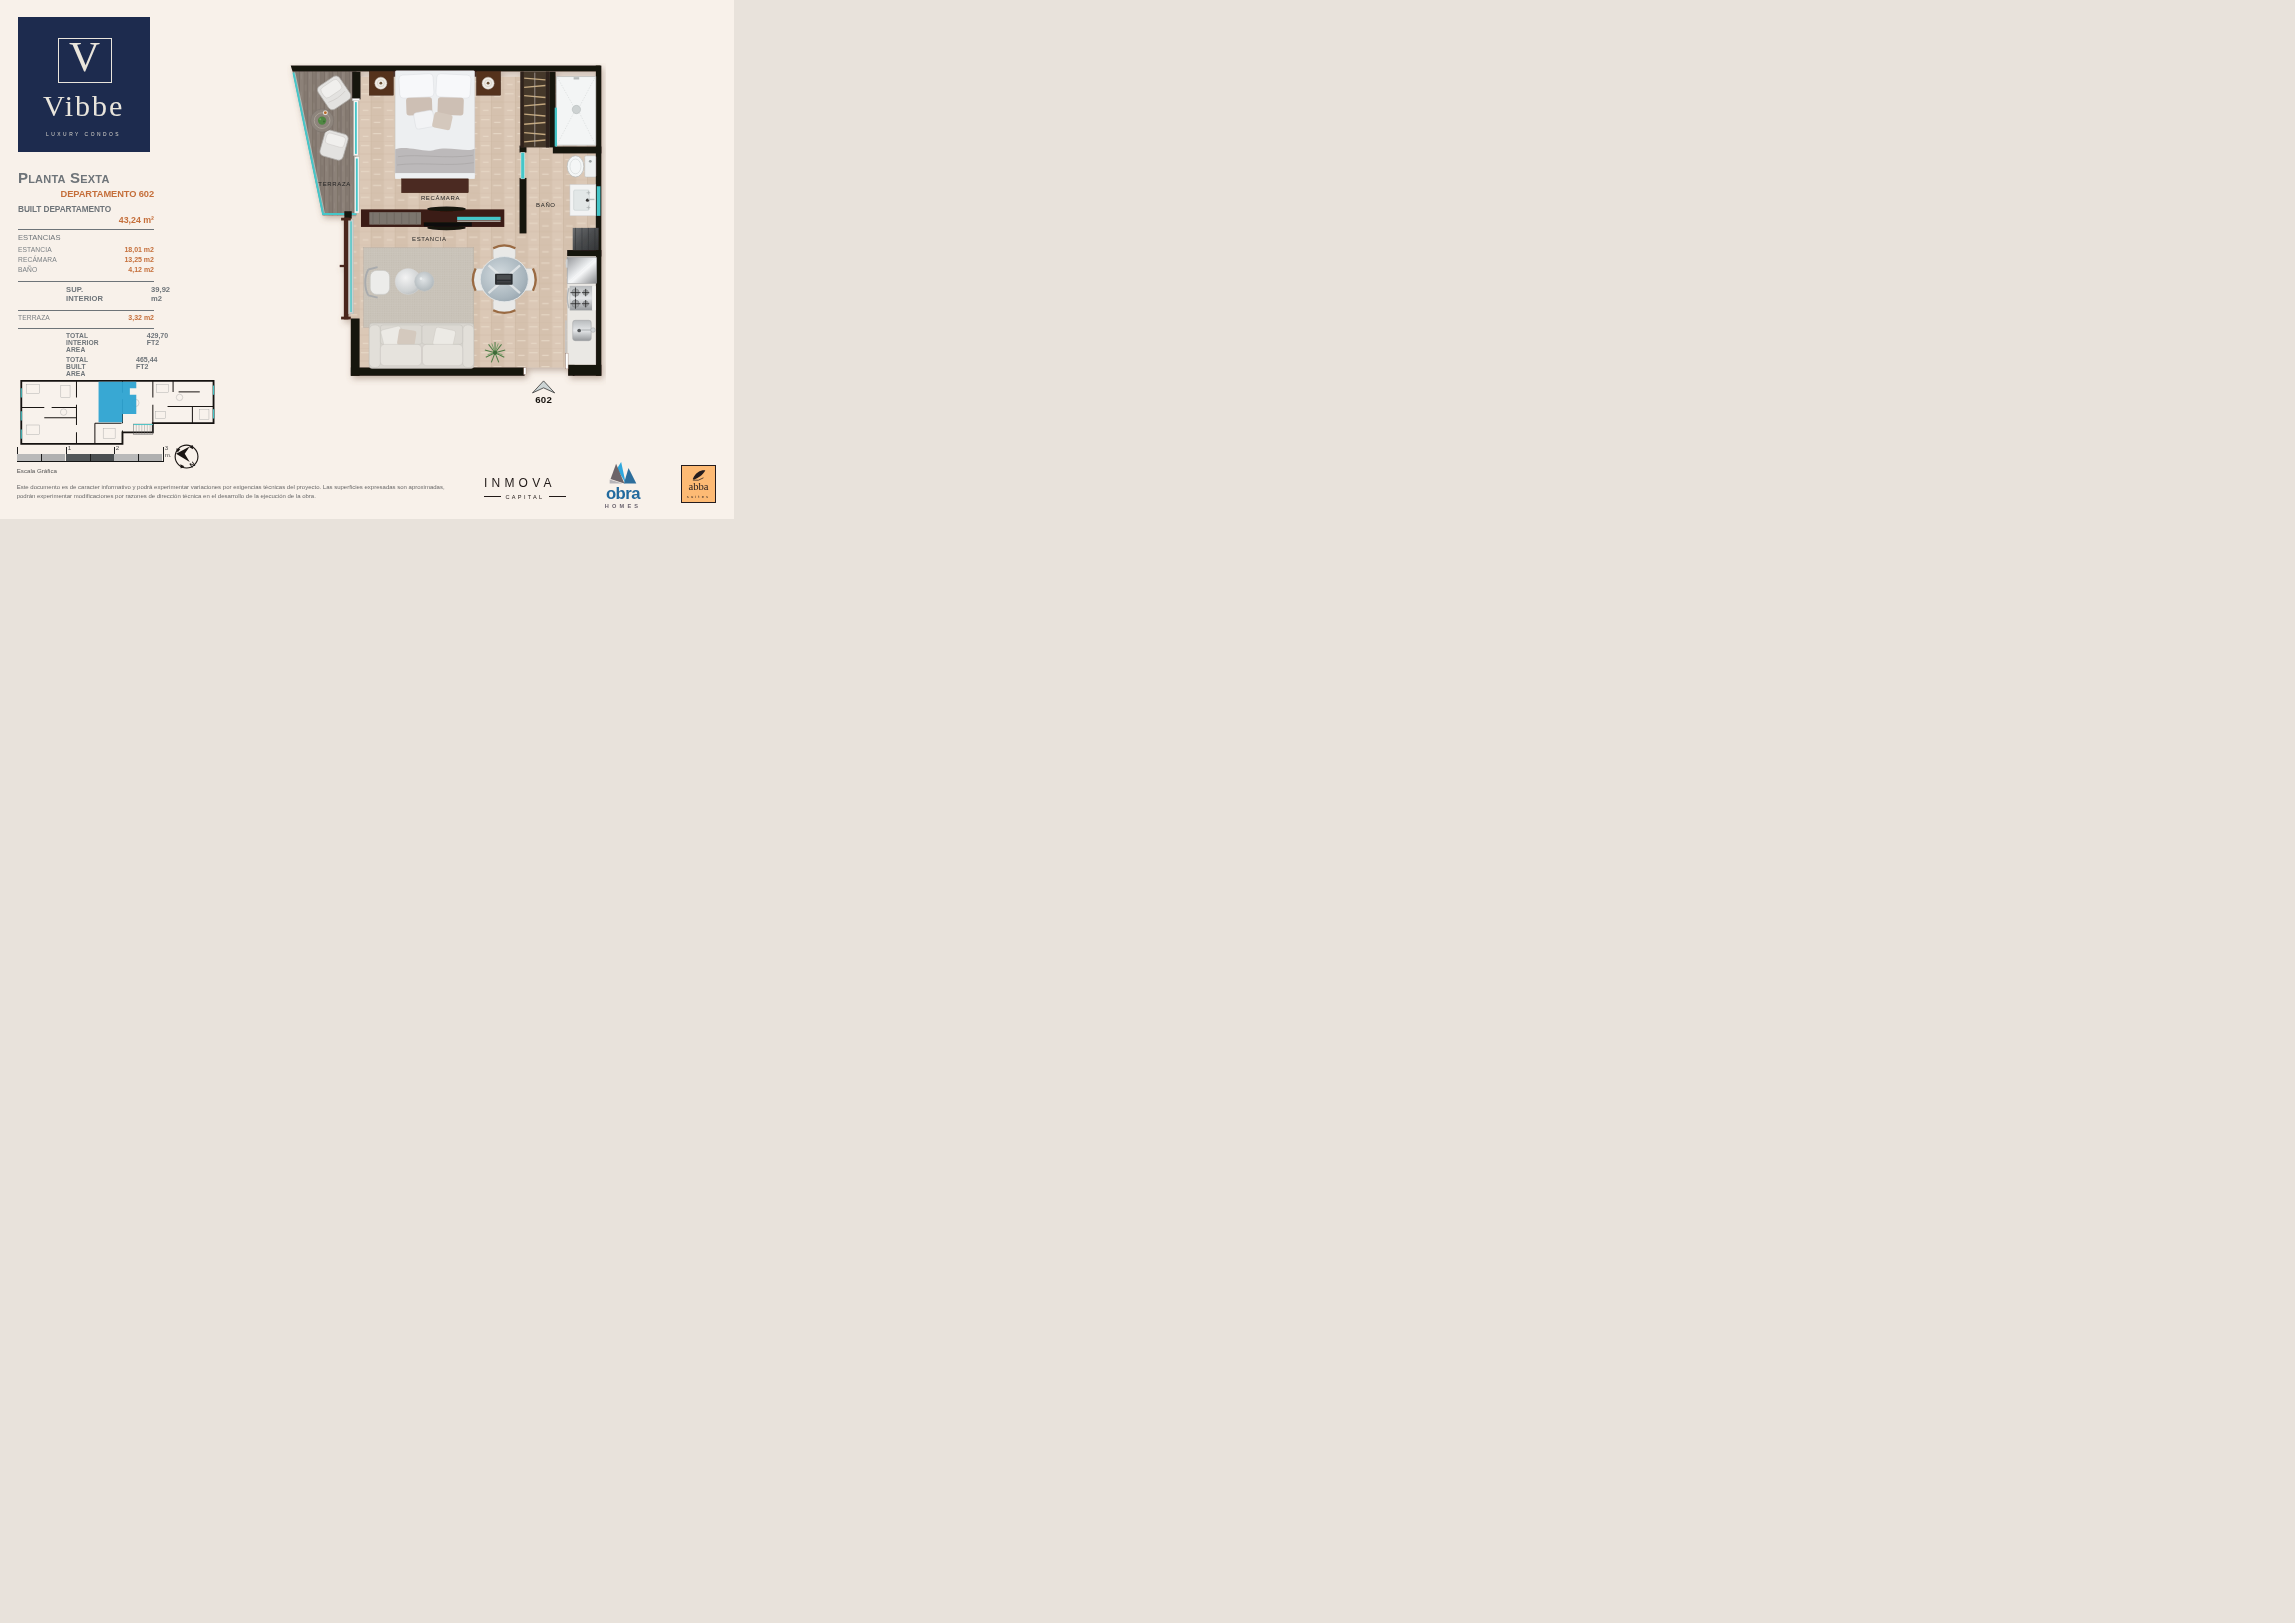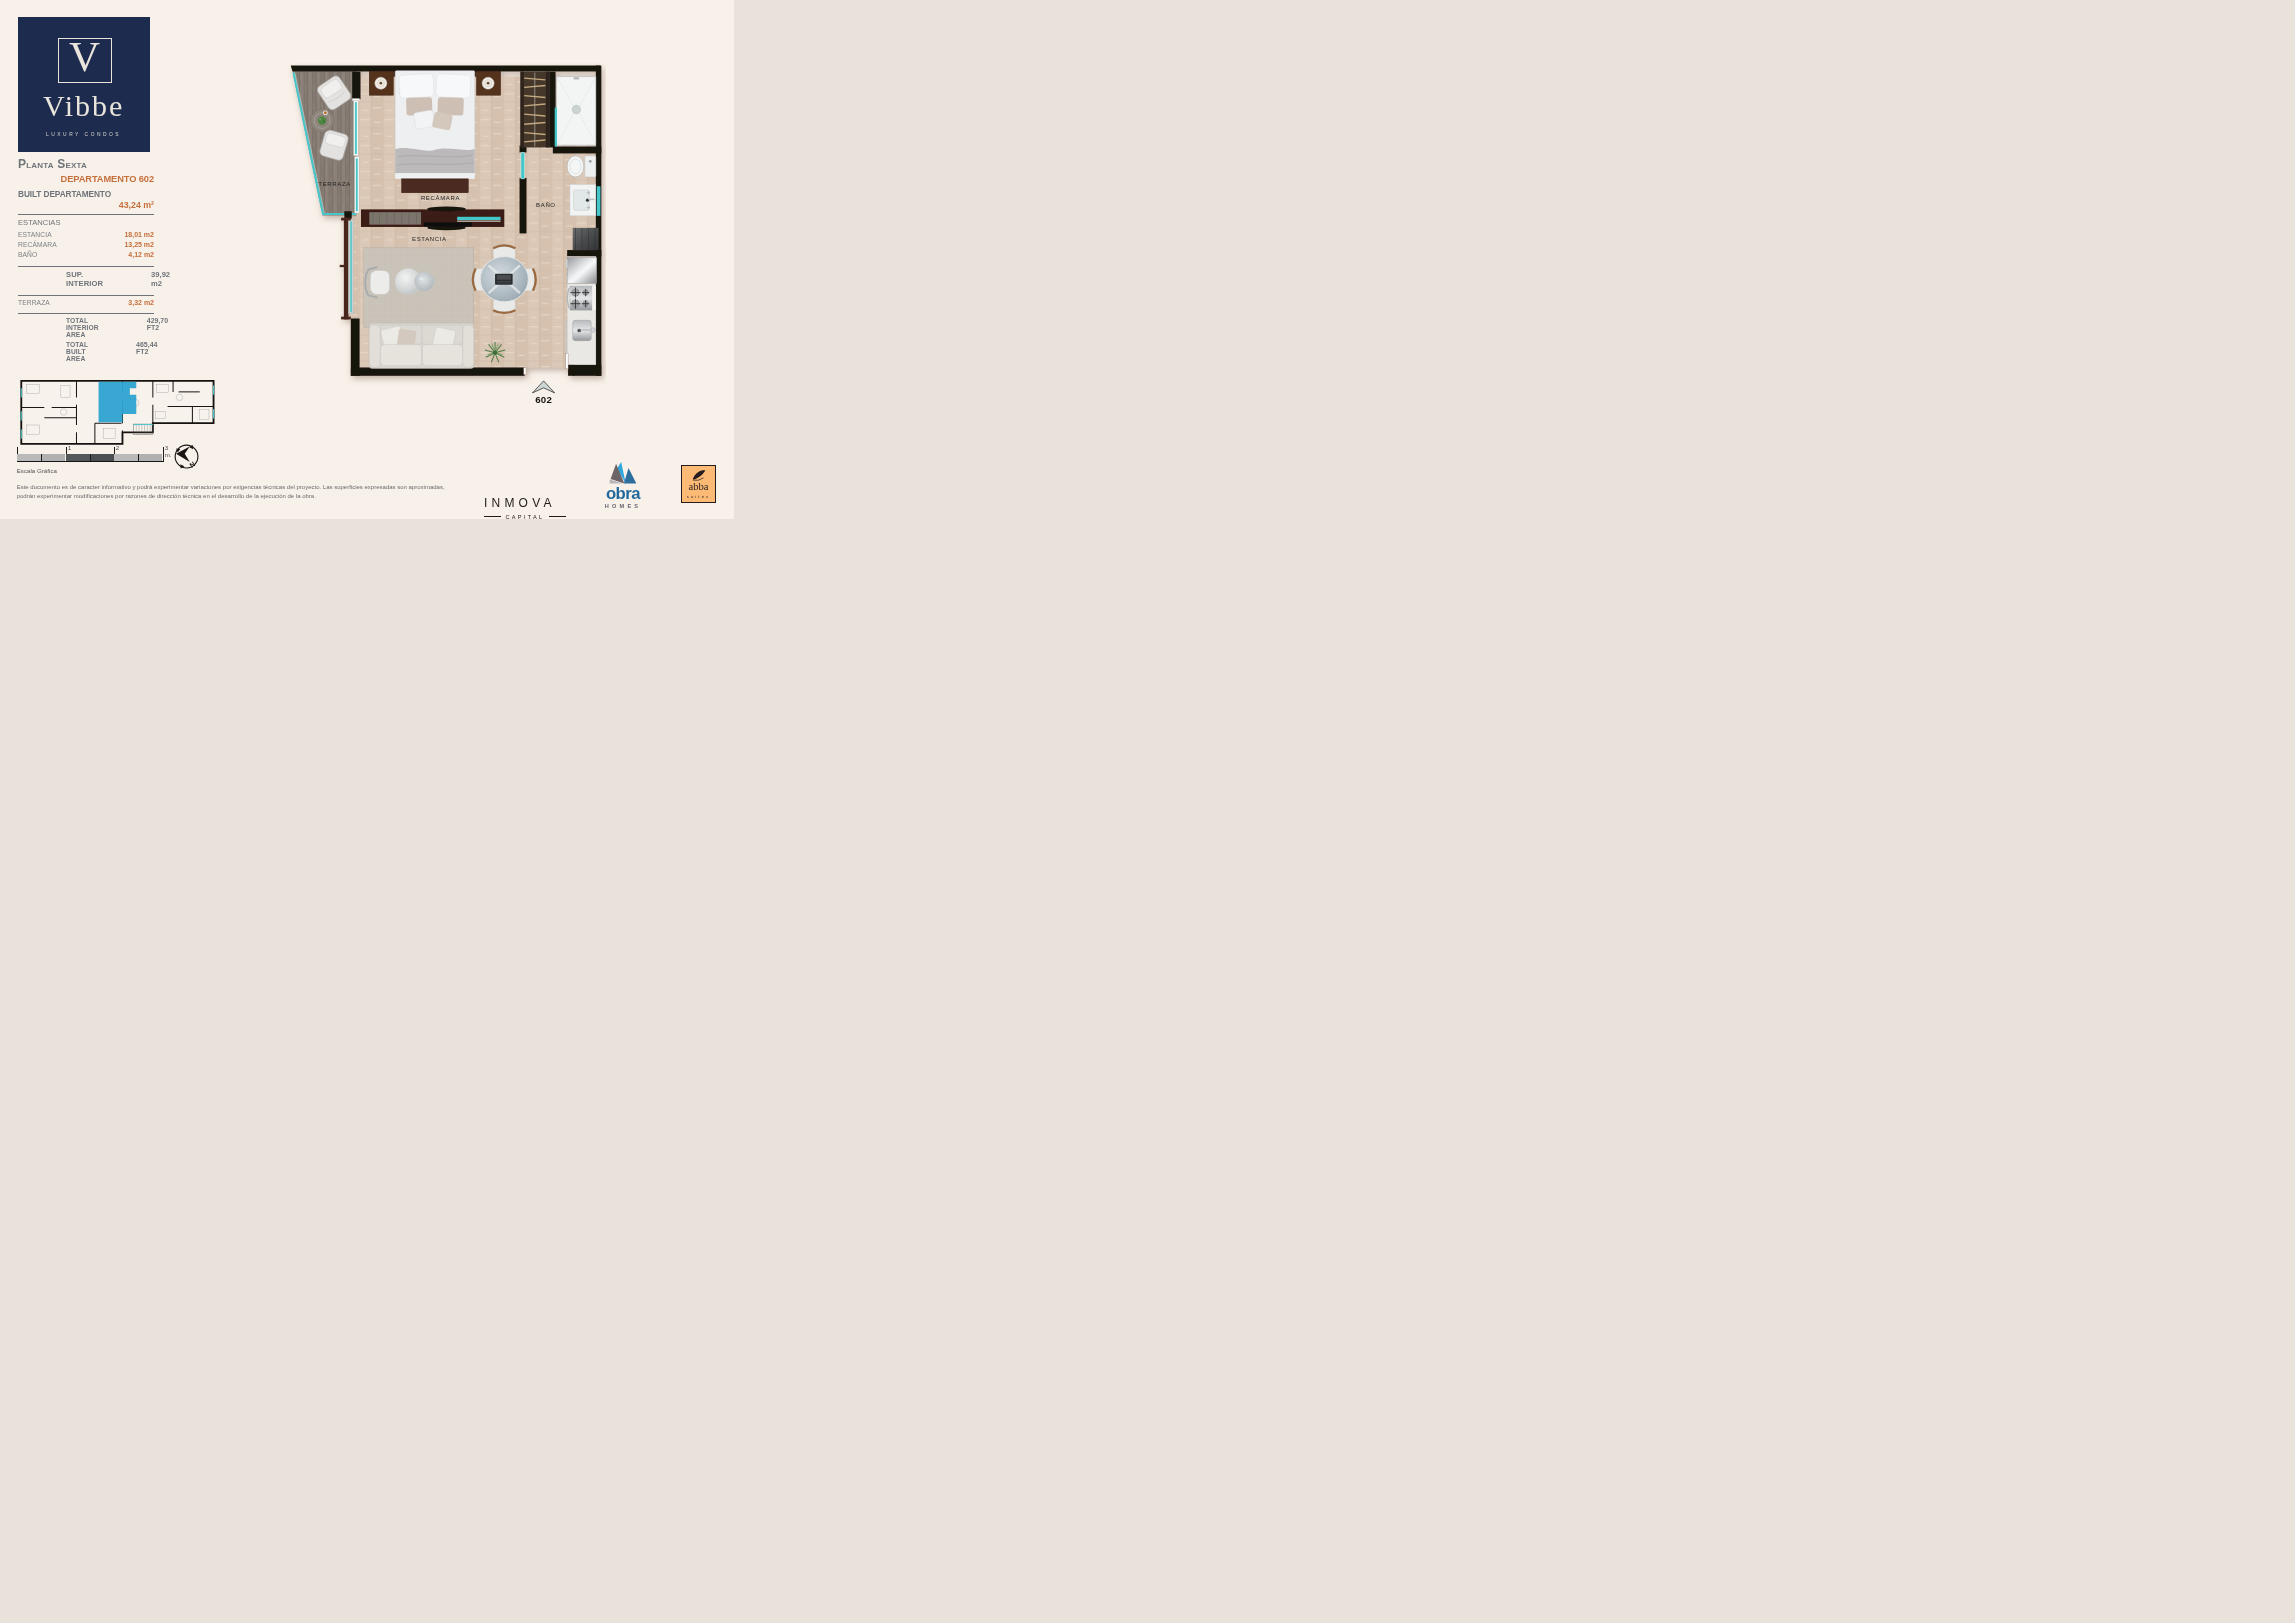--- a/index.html
+++ b/index.html
@@ -11,21 +11,21 @@
   .logo-square { position:absolute; left:40px; top:21px; width:54px; height:45px; border:0.9px solid #e9e5dc; }
   .logo-v { position:absolute; left:40px; top:14px; width:54px; text-align:center;
             font-family:"Liberation Serif", serif; font-size:43px; line-height:1.2; color:#e9e5dc; }
   .logo-word { position:absolute; left:0; top:72px; width:100%; text-align:center;
                font-family:"Liberation Serif", serif; font-size:30px; letter-spacing:1.9px; color:#e9e5dc; }
   .logo-tag { position:absolute; left:0; top:115px; width:100%; text-align:center;
               font-size:4.9px; letter-spacing:2.5px; color:#dcd8cf; }
 
   
   .sidebar { position:absolute; left:18px; top:157px; width:136px; color:#6e7479; }
-  .sb-floor { font-size:12px; font-weight:bold; font-variant:small-caps; letter-spacing:0.2px; }
+  .sb-floor { font-size:15px; font-weight:bold; font-variant:small-caps; letter-spacing:0.2px;margin-top:12px; }
   .sb-unit { margin-top:2.8px; text-align:right; font-size:9.3px; font-weight:bold; color:#c56f3b; letter-spacing:-0.1px; }
   .sb-total-label { margin-top:5.1px; font-size:8.3px; font-weight:bold; letter-spacing:-0.1px; }
   .sb-total-value { margin-top:0.9px; text-align:right; font-size:8.8px; font-weight:bold; color:#c56f3b; }
   .sb-divider { height:1.2px; background:#6e7479; margin-top:4.2px; }
   .sb-sections { margin-top:3.2px; font-size:7.6px; font-weight:normal; }
   .sb-row { display:flex; justify-content:space-between; align-items:baseline; margin-top:3.2px; }
   .sb-row .lab { font-size:6.7px; color:#7b8084; letter-spacing:0.1px; }
   .sb-row .val { font-size:7px; font-weight:bold; color:#c56f3b; }
   .sb-row.gray .lab, .sb-row.gray .val { color:#6e7479;padding-left:48px; }
   .sb-row.big .lab, .sb-row.big .val { font-size:7.6px; font-weight:bold; }
@@ -46,21 +46,21 @@
   .sc-base { position:absolute; left:0; top:18px; width:147px; height:1.4px; background:#141414; }
   .sc-caption { position:absolute; left:0; top:24px; font-size:6.2px; color:#555; }
 
   .compass { position:absolute; left:172px; top:442px; }
 
   
   .disclaimer { position:absolute; left:16.7px; top:483px; width:463px;
                 font-size:6px; line-height:1.5; color:#6a6a6a; }
 
   
-  .inmova { position:absolute; left:484px; top:496px; width:82px; color:#211a18; }
+  .inmova { position:absolute; left:484px; top:476px; width:82px; color:#211a18; }
   .inmova-name { font-size:12px; letter-spacing:4.2px; font-weight:400; }
   .inmova-sub { display:flex; align-items:center; margin-top:3.7px; }
   .inmova-sub .dash { flex:0 0 16.7px; height:1.2px; background:#211a18; }
   .inmova-sub .cap { flex:1; text-align:center; font-size:5.6px; letter-spacing:2.3px; }
 
   .mvre { position:absolute; left:599px; top:462px; width:48px; text-align:center; }
   .mvre-name { margin-top:0.9px; font-size:16.7px; font-weight:bold; color:#226a9e; letter-spacing:-0.5px; line-height:.9; }
   .mvre-sub { margin-top:1.9px; font-size:5.6px; font-weight:bold; letter-spacing:3.2px; color:#6a636e; }
 
   .abba { position:absolute; left:681px; top:465px; width:35px; height:38px; background:#fdba74;

